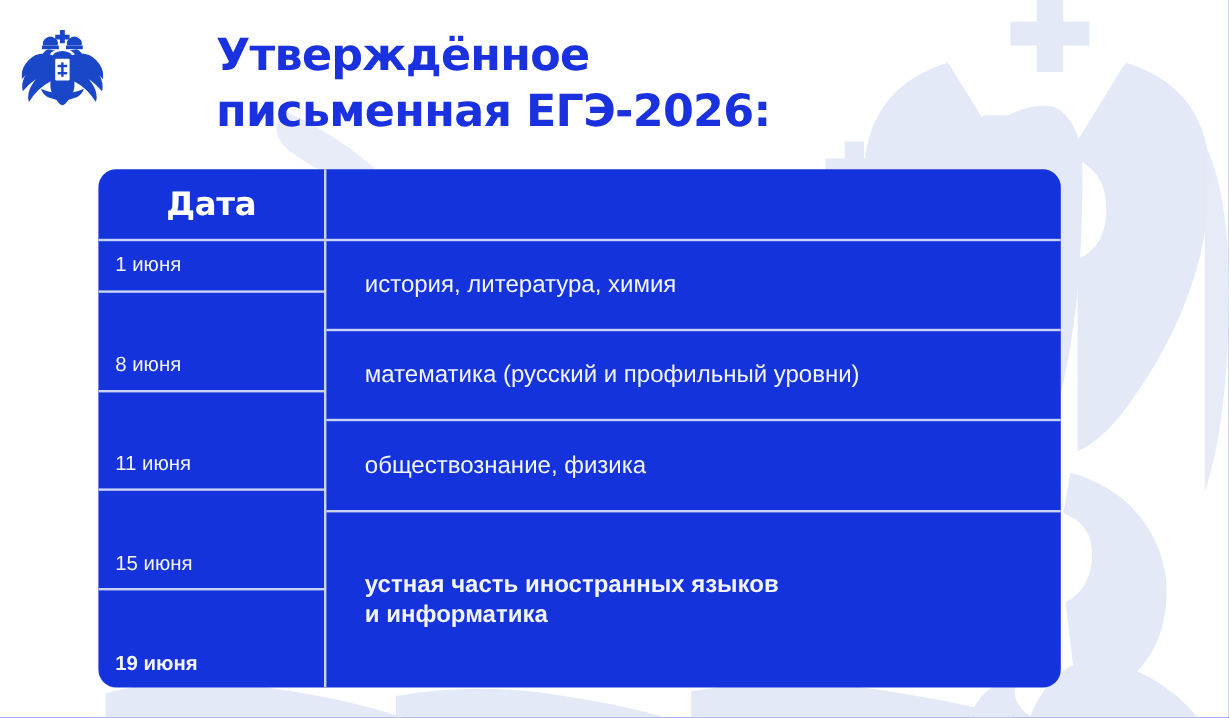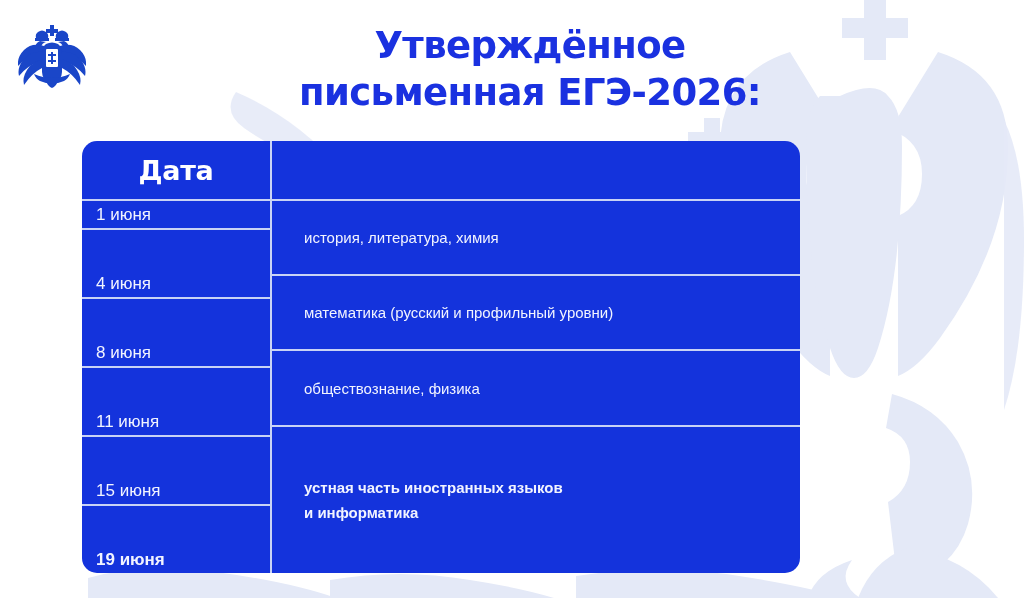--- a/index.html
+++ b/index.html
@@ -35,36 +35,36 @@
     z-index: 3;
   }
 
   
   #title {
     position: absolute;
     left: 180px;
     top: 22px;
     width: 700px;
     z-index: 3;
-    text-align: center;
+    text-align: left;
     color: #1a31e0;
     font-family: "DejaVu Sans", sans-serif;
     font-weight: bold;
     font-size: 37px;
     line-height: 47px;
     letter-spacing: -0.6px;
   }
   #title .tline { display: block; white-space: nowrap; }
 
   
   #schedule-table {
     position: absolute;
     left: 82px;
     top: 141px;
-    width: 718px;
+    width: 802px;
     height: 432px;
     background: #1433dc;
     border-radius: 15px;
     overflow: hidden;
     z-index: 2;
     display: flex;
     flex-direction: column;
   }
   .thead {
     height: 60px;
@@ -122,21 +122,21 @@
   }
   .date-cell.last { border-bottom: none; font-weight: bold; }
   .subject-cell {
     flex: 1 1 0;
     display: flex;
     align-items: center;
     padding-left: 32px;
     padding-right: 20px;
     box-sizing: border-box;
     color: #f2f4ff;
-    font-size: 15px;
+    font-size: 20px;
     line-height: 25px;
     border-bottom: 2px solid #c9d3f5;
   }
   .subject-cell.merged {
     flex: 2 2 0;
     border-bottom: none;
   }
   .subject-cell .l2 { display: block; font-weight: bold; }
 </style>
 </head>
@@ -219,21 +219,20 @@
 <div id="schedule-table">
 
   <div class="thead">
     <div class="th col-date">Дата</div>
   </div>
 
   <div class="tbody">
 
     <div class="date-col">
       <div class="date-cell">1 июня</div>
-      <div class="date-cell">4 июня</div>
       <div class="date-cell">8 июня</div>
       <div class="date-cell">11 июня</div>
       <div class="date-cell">15 июня</div>
       <div class="date-cell last">19 июня</div>
     </div>
 
     <div class="subject-col">
       <div class="subject-cell">история, литература, химия</div>
       <div class="subject-cell">математика (русский и профильный уровни)</div>
       <div class="subject-cell">обществознание, физика</div>

